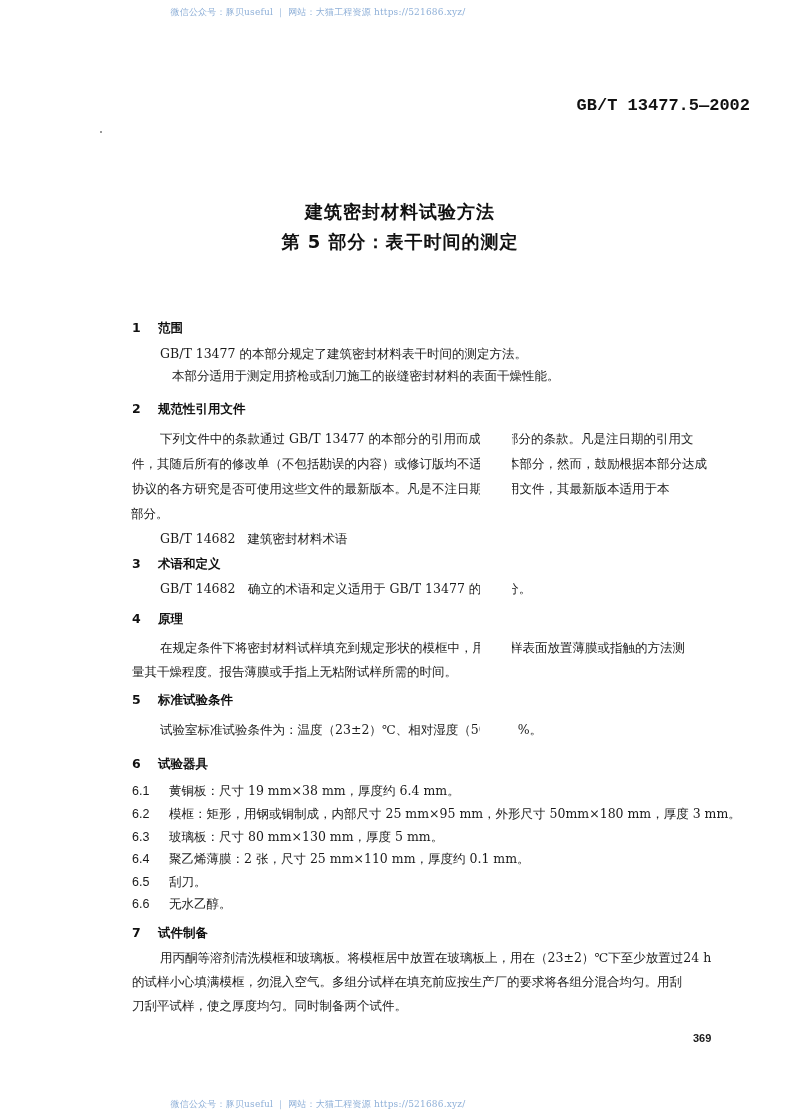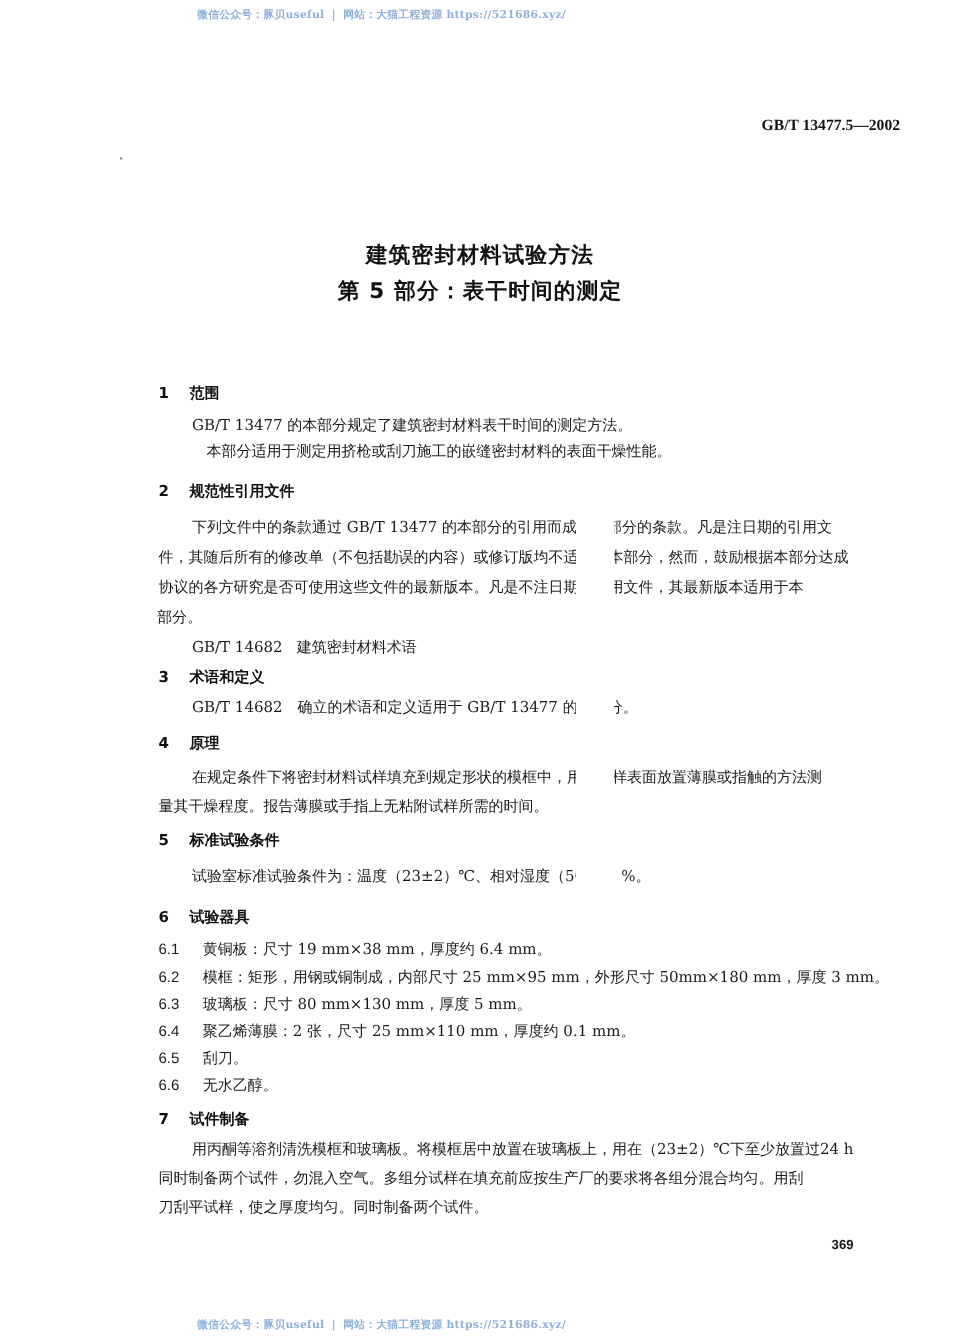--- a/index.html
+++ b/index.html
@@ -5,27 +5,26 @@
   html, body { margin: 0; padding: 0; background: #ffffff; }
   body {
     width: 800px; height: 1120px; position: relative; overflow: hidden;
     font-family: "DejaVu Serif", "Liberation Serif", serif;
     color: #1a1a1a;
   }
   .watermark {
     position: absolute; left: 0; width: 636px; text-align: center;
     font-size: 9px; color: #8fb0d8; letter-spacing: 0.2px;
     font-family: "DejaVu Serif", serif;
-    font-weight: bold;
   }
   .wm-top { top: 6px; }
   .wm-bottom { top: 1098px; }
   .std-code {
     position: absolute; right: 50px; top: 96px;
-    font-family: Liberation Serif, serif; font-weight: bold; font-size: 13px;
+    font-family: Liberation Mono, monospace; font-weight: bold; font-size: 17px;
     color: #111;
   }
   .title {
     position: absolute; left: 0; width: 800px; text-align: center;
     font-family: "DejaVu Sans", sans-serif; font-weight: bold; font-size: 18px;
     letter-spacing: 1px; color: #111;
   }
   .title-1 { top: 200px; }
   .title-2 { top: 230px; }
   .heading {
@@ -116,20 +115,20 @@
   <span class="num">6.5</span><span class="txt">刮刀。</span>
 </div>
 <div class="item" style="top:896px;">
   <span class="num">6.6</span><span class="txt">无水乙醇。</span>
 </div>
 
 <div class="heading" style="top:925px;">
   <span class="num">7</span><span>试件制备</span>
 </div>
 <div class="para" style="left:160px; top:946px;">用丙酮等溶剂清洗模框和玻璃板。将模框居中放置在玻璃板上，用在（23±2）℃下至少放置过24 h</div>
-<div class="para" style="left:132px; top:970px;">同时制备两个试件，勿混入空气。多组分试样在填充前应按生产厂的要求将各组分混合均匀。用刮</div>
+<div class="para" style="left:132px; top:970px;">的试样小心填满模框，勿混入空气。多组分试样在填充前应按生产厂的要求将各组分混合均匀。用刮</div>
 <div class="para" style="left:132px; top:994px;">刀刮平试样，使之厚度均匀。同时制备两个试件。</div>
 
 <div class="occlusion"></div>
 
 <div class="page-num">369</div>
 
 <div class="watermark wm-bottom">微信公众号：豚贝useful ｜ 网站：大猫工程资源 https://521686.xyz/</div>
 
 </body></html>

